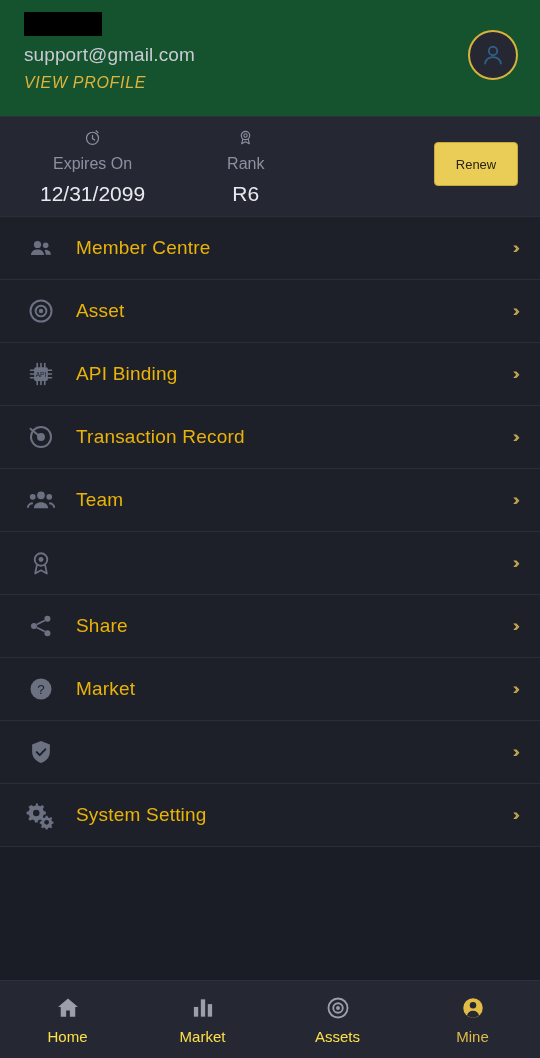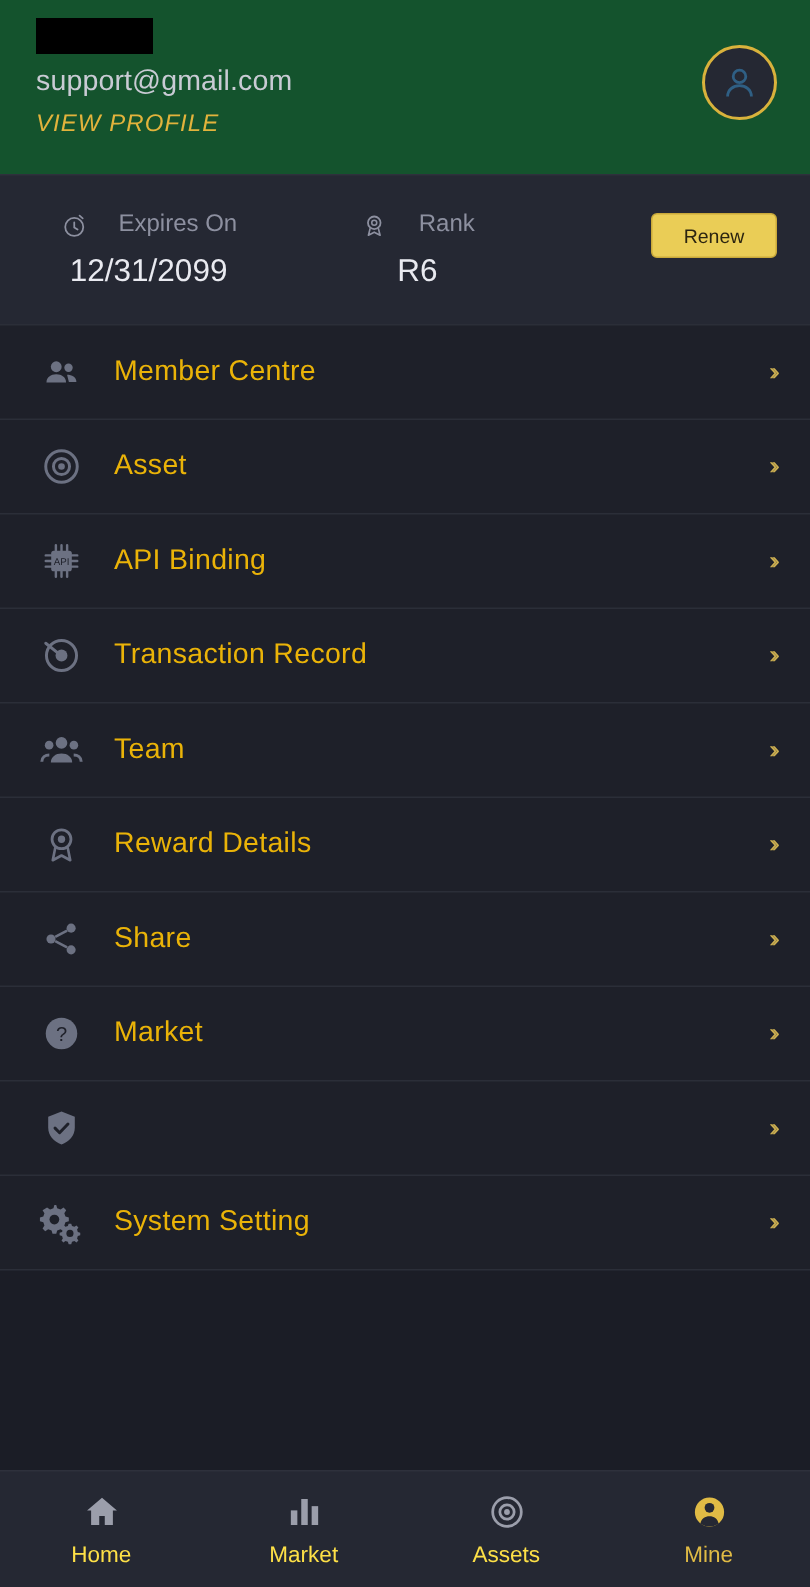--- a/index.html
+++ b/index.html
@@ -72,35 +72,36 @@
   .info-col {
     display: flex;
     flex-direction: column;
     align-items: center;
   }
   .info-col.expires { margin-left: 40px; }
   .info-col.rank { margin-left: 82px; }
   .info-head {
     display: flex;
     align-items: center;
-    gap: 20px;
+    gap: 8px;
     color: #8d90a0;
     font-size: 16px;
     margin-bottom: 9px;
+    flex-direction: column;
   }
   .info-val {
     color: #e9eaf0;
     font-size: 21px;
   }
   .renew-btn {
     position: absolute;
     right: 22px;
     top: 25px;
     width: 84px;
-    height: 30px;
+    height: 44px;
     background: #e8c84f;
     background: linear-gradient(#f0d濃, #e8c84f);
     background: #eacd56;
     border-radius: 4px;
     border: 1px solid #c9a93a;
     color: #2b2410;
     font-size: 13px;
     display: flex;
     align-items: center;
     justify-content: center;
@@ -284,21 +285,20 @@
     </div>
 
     <div class="menu-item">
       <span class="menu-icon">
         <svg width="28" height="28" viewBox="0 0 24 24">
           <circle cx="12" cy="9" r="5.4" fill="none" stroke="#6c7182" stroke-width="1.6"></circle>
           <circle cx="12" cy="9" r="2.1" fill="#6c7182"></circle>
           <path d="M8.5 13.6L7 21l5-2.7L17 21l-1.5-7.4" fill="none" stroke="#6c7182" stroke-width="1.5" stroke-linejoin="round"></path>
         </svg>
       </span>
-      <span class="menu-label">Reward Details</span>
       <span class="chevron">››</span>
     </div>
 
     <div class="menu-item">
       <span class="menu-icon">
         <svg width="28" height="28" viewBox="0 0 24 24">
           <circle cx="17.5" cy="5.8" r="2.6" fill="#6c7182"></circle>
           <circle cx="6" cy="12" r="2.6" fill="#6c7182"></circle>
           <circle cx="17.5" cy="18.2" r="2.6" fill="#6c7182"></circle>
           <path d="M8.4 10.8l6.8-3.6M8.4 13.2l6.8 3.6" stroke="#6c7182" stroke-width="1.5"></path>

